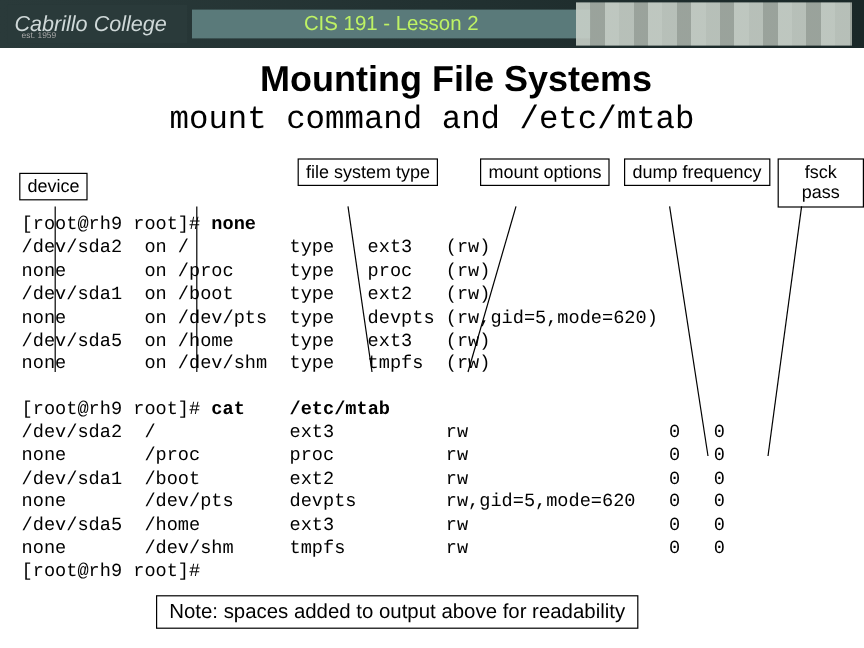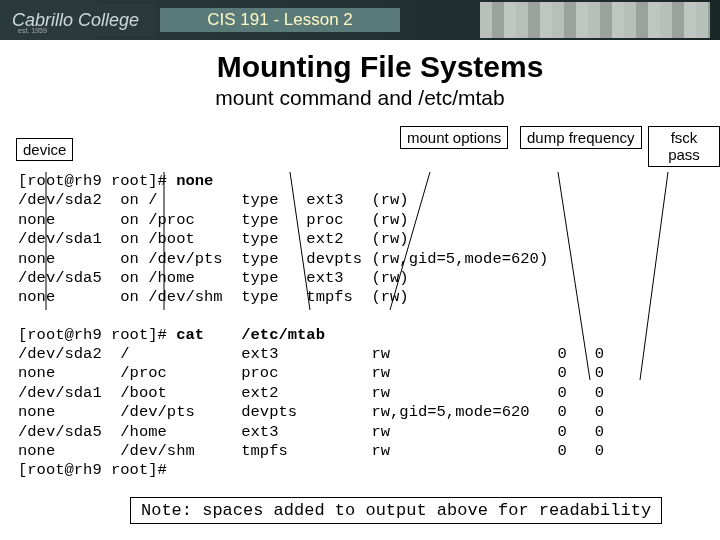--- a/index.html
+++ b/index.html
@@ -37,24 +37,24 @@
     color: #aaa;
     position: absolute;
     left: 12px;
     bottom: 2px;
     font-style: normal;
   }
   .title-strip {
     position: absolute;
     left: 160px;
     top: 8px;
-    width: 240px;
+    width: 332px;
     height: 24px;
     background: #5a7a7a;
-    color: #fef9c3;
+    color: #bef264;
     text-align: center;
     font-size: 17px;
     line-height: 24px;
     font-family: Verdana, Geneva, sans-serif;
   }
   .photo-area {
     position: absolute;
     right: 10px;
     top: 2px;
     width: 230px;
@@ -64,23 +64,23 @@
   }
   .main-title {
     text-align: center;
     font-size: 30px;
     margin: 10px 0 2px 0;
     font-family: Verdana, Geneva, sans-serif;
     padding-left: 40px;
   }
   .subtitle {
     text-align: center;
-    font-size: 21px;
+    font-size: 27px;
     margin: 0 0 14px 0;
-    font-family: Liberation Sans, sans-serif;
+    font-family: Liberation Mono, monospace;
   }
   .labels {
     position: relative;
     height: 44px;
     font-family: Verdana, Geneva, sans-serif;
     font-size: 15px;
   }
   .lbl {
     position: absolute;
     border: 1px solid #000;
@@ -98,21 +98,21 @@
     font-weight: 500;
   }
   .terminal b { font-weight: bold; }
   .footnote {
     position: absolute;
     left: 130px;
     bottom: 16px;
     border: 1px solid #000;
     padding: 3px 10px;
     font-size: 17px;
-    font-family: Liberation Mono, monospace;
+    font-family: Liberation Sans, sans-serif;
   }
   svg.connectors {
     position: absolute;
     left: 0;
     top: 0;
     pointer-events: none;
   }
 </style>
 </head>
 <body>
@@ -126,20 +126,22 @@
     <span>CIS 191 - Lesson 2</span>
   </div>
   <div class="photo-area"></div>
 </div>
 
 <h1 class="main-title">Mounting File Systems</h1>
 <div class="subtitle">mount command and /etc/mtab</div>
 
 <div class="labels">
   <div class="lbl" style="left:16px; top:14px;">device</div>
+  <div class="lbl" style="left:248px; top:2px;">file system
+type</div>
   <div class="lbl" style="left:400px; top:2px;">mount
 options</div>
   <div class="lbl" style="left:648px; top:2px;">fsck
 pass</div>
   <div class="lbl" style="left:520px; top:2px;">dump
 frequency</div>
 </div>
 
 <svg class="connectors" width="720" height="540">
 

